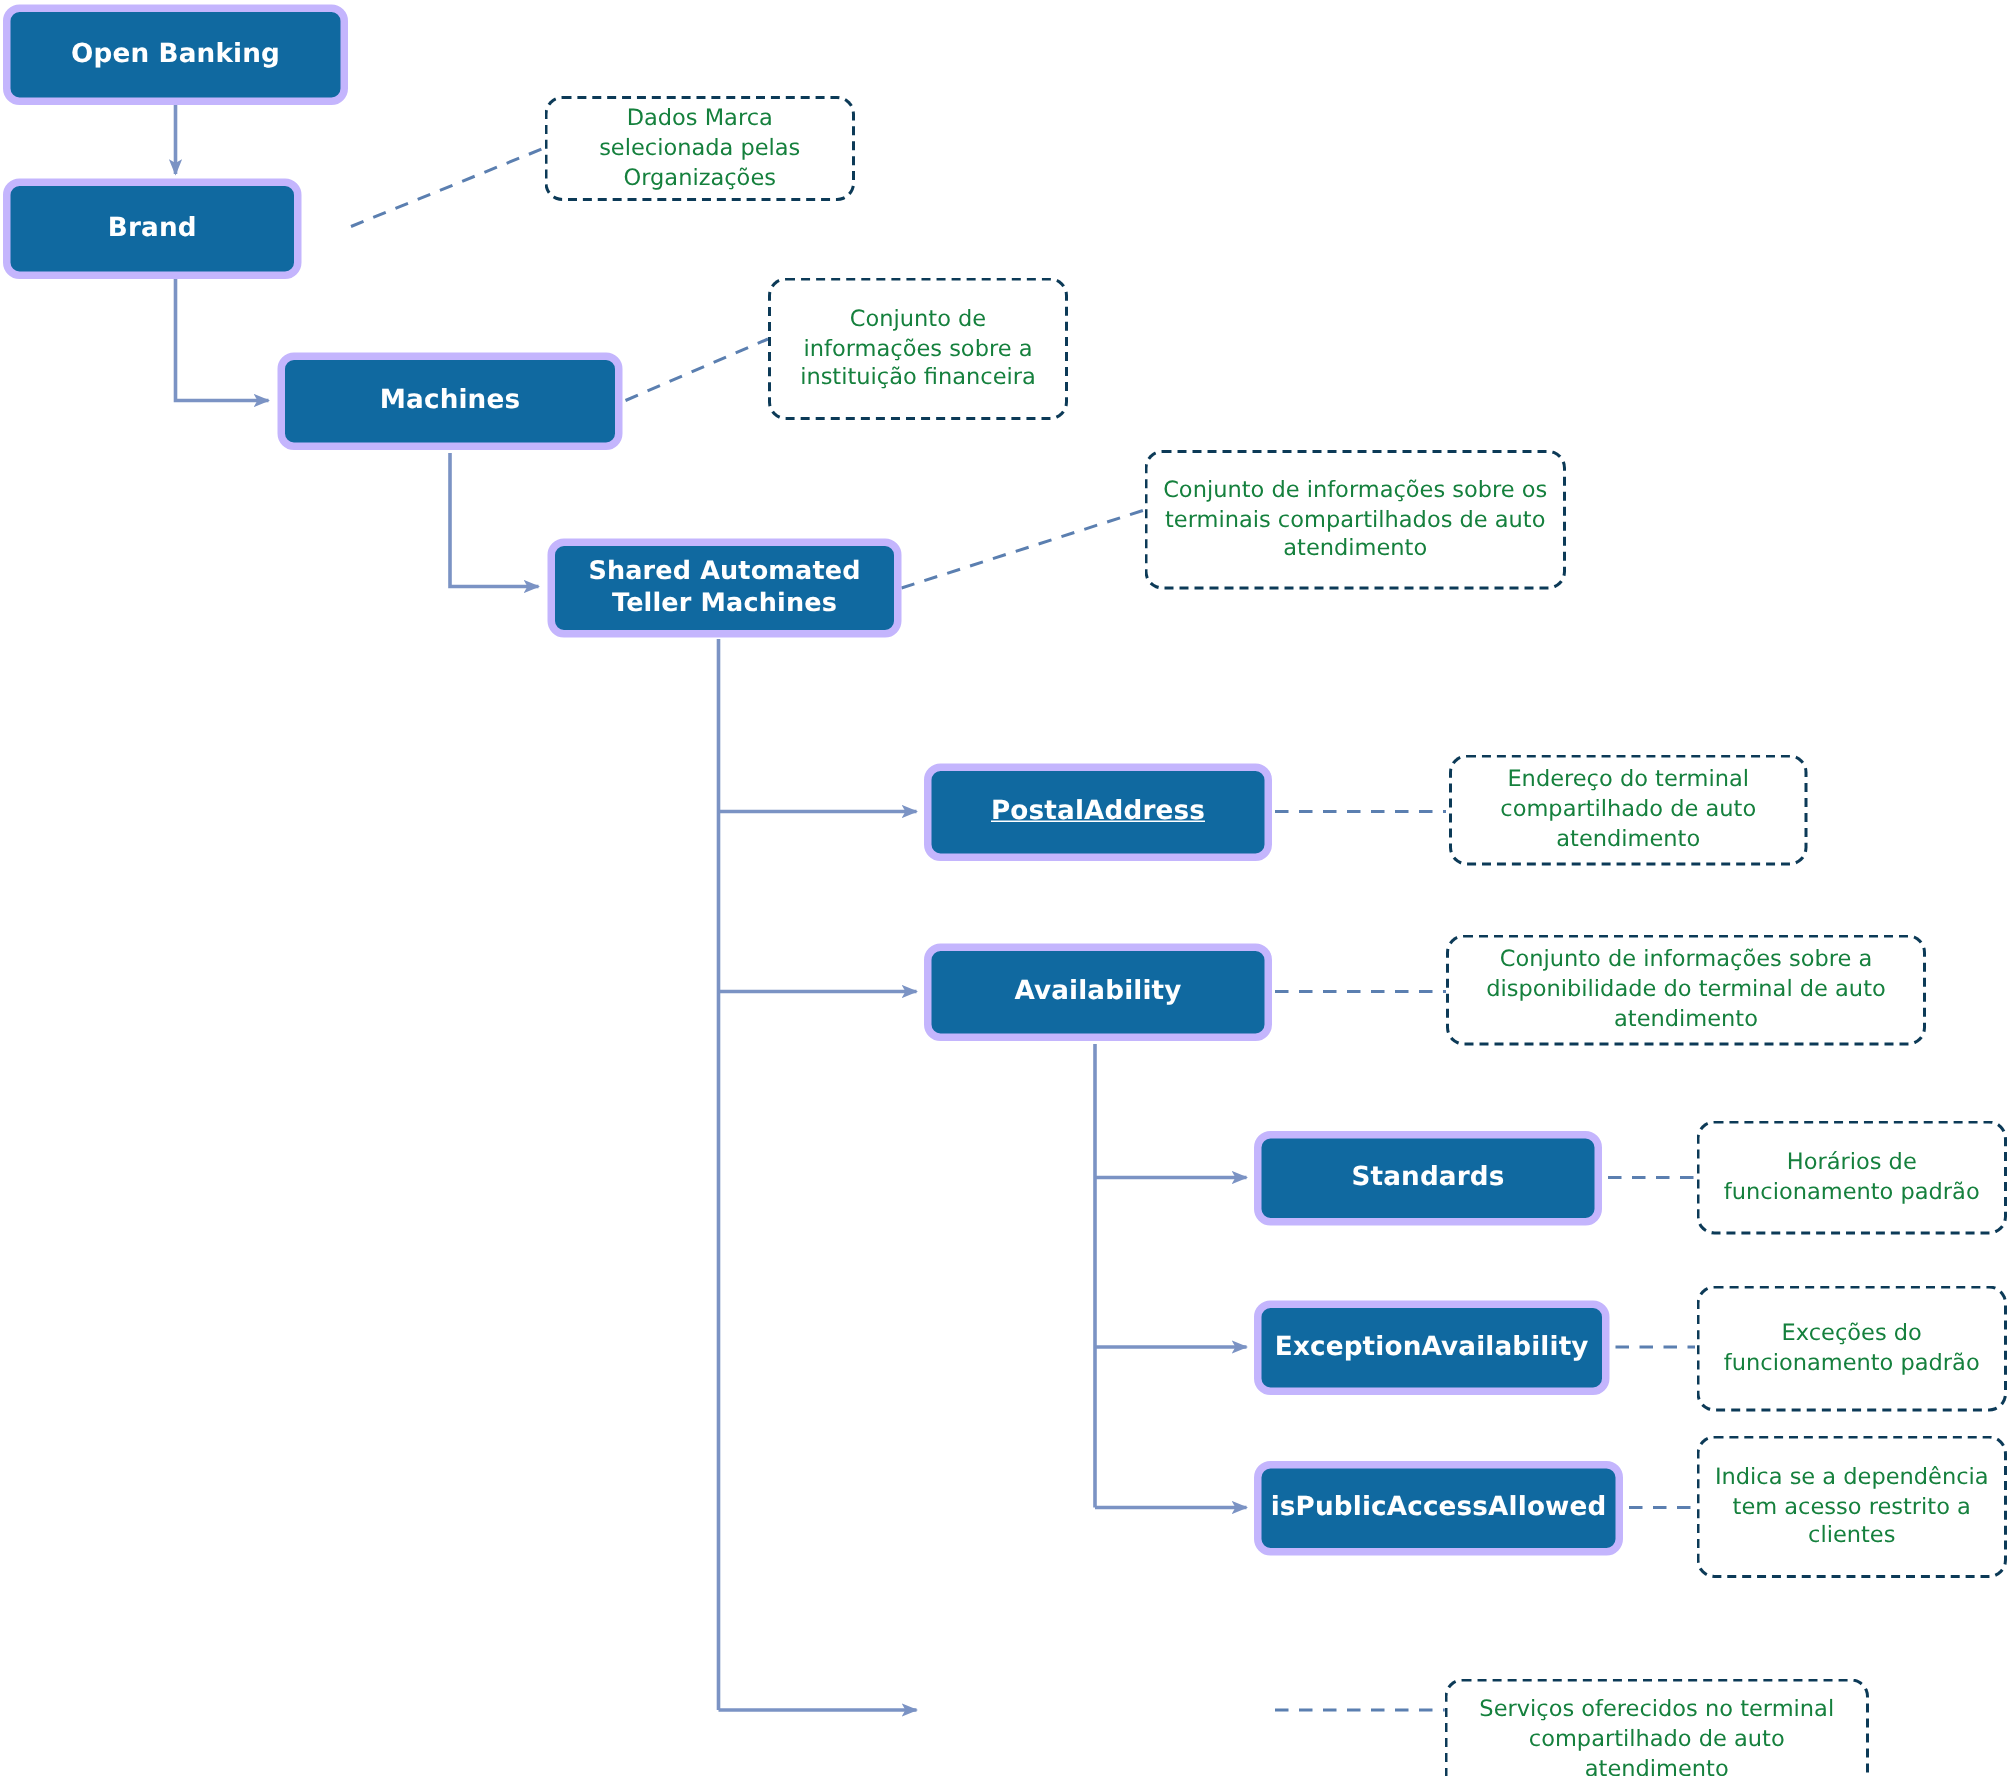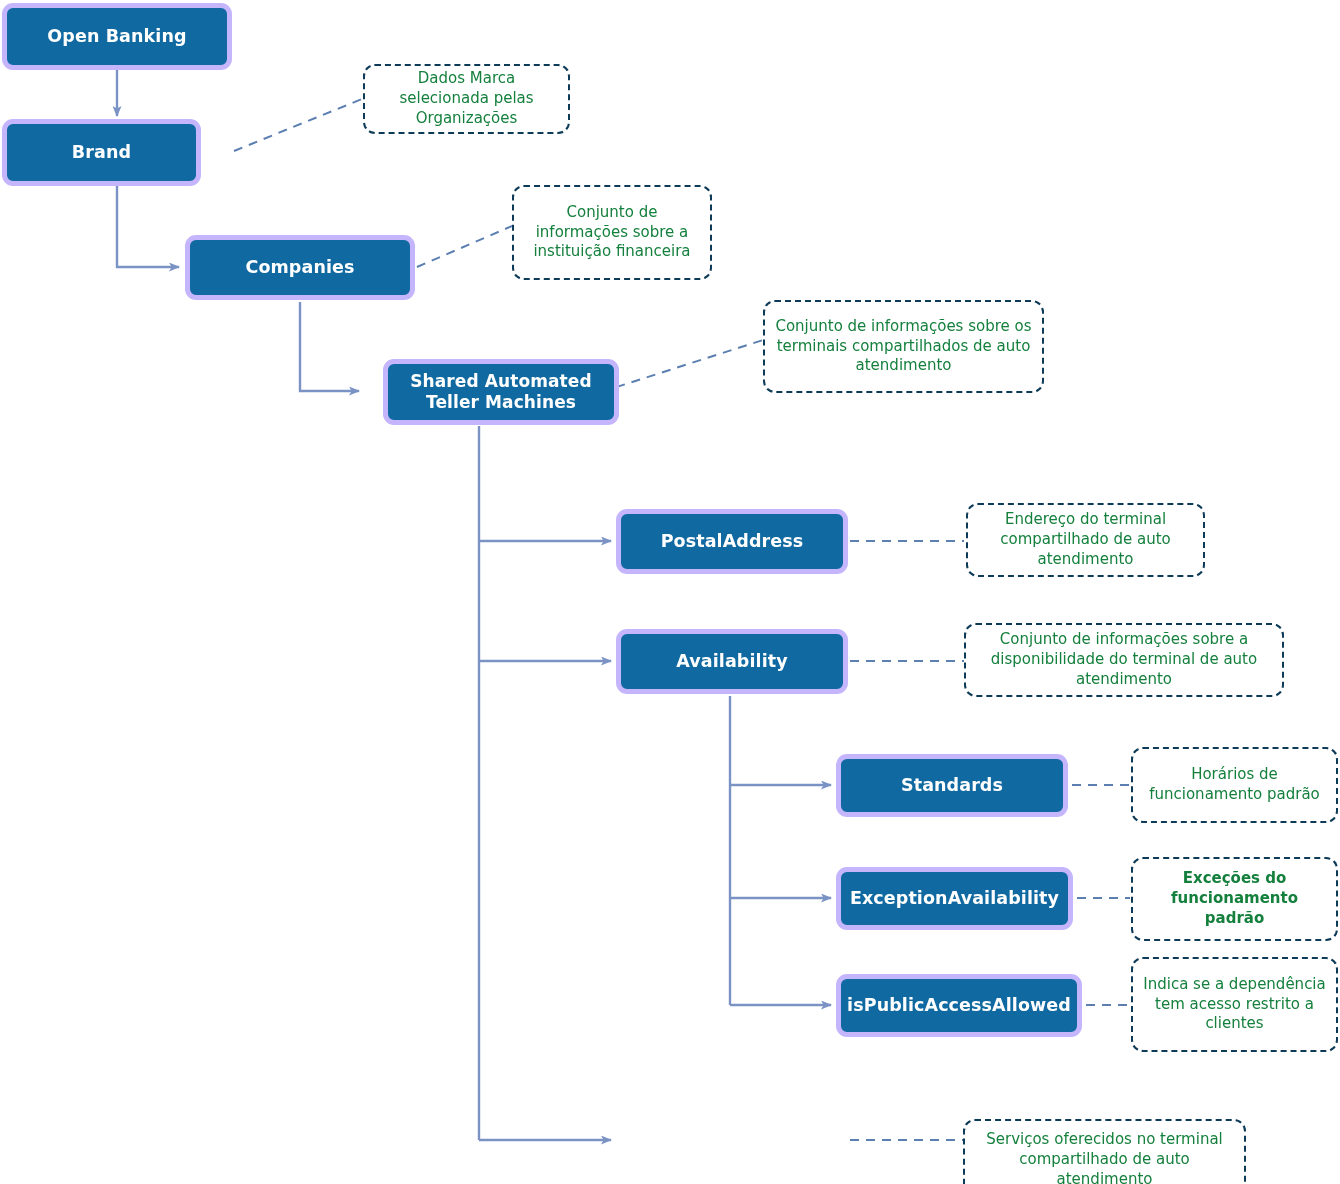--- a/index.html
+++ b/index.html
@@ -116,29 +116,29 @@
 
   <div class="node" style="left:2px; top:3px; width:230px; height:67px;">
     <span>Open Banking</span>
   </div>
 
   <div class="node" style="left:2px; top:119px; width:199px; height:67px;">
     <span>Brand</span>
   </div>
 
   <div class="node" style="left:185px; top:235px; width:230px; height:65px;">
-    <span>Companies</span>
+    <span>Machines</span>
   </div>
 
-  <div class="node two-line" style="left:365px; top:359px; width:236px; height:66px; white-space:pre-line;margin-left:18px;">
+  <div class="node two-line" style="left:365px; top:359px; width:236px; height:66px; white-space:pre-line;">
     <span style="white-space:pre-line;">Shared Automated
 Teller Machines</span>
   </div>
 
-  <div class="node" style="left:616px; top:509px; width:232px; height:65px;">
+  <div class="node" style="left:616px; top:509px; width:232px; height:65px;text-decoration:underline;">
     <span>PostalAddress</span>
   </div>
 
   <div class="node" style="left:616px; top:629px; width:232px; height:65px;">
     <span>Availability</span>
   </div>
 
   <div class="node" style="left:836px; top:754px; width:232px; height:63px;">
     <span>Standards</span>
   </div>
@@ -169,21 +169,21 @@
   </div>
 
   <div class="note" style="left:964px; top:623px; width:320px; height:74px;">
     <span>Conjunto de informações sobre a disponibilidade do terminal de auto atendimento</span>
   </div>
 
   <div class="note" style="left:1131px; top:747px; width:207px; height:76px;">
     <span>Horários de funcionamento padrão</span>
   </div>
 
-  <div class="note" style="left:1131px; top:857px; width:207px; height:84px;font-weight:bold;">
+  <div class="note" style="left:1131px; top:857px; width:207px; height:84px;">
     <span>Exceções do funcionamento padrão</span>
   </div>
 
   <div class="note" style="left:1131px; top:957px; width:207px; height:95px;">
     <span>Indica se a dependência tem acesso restrito a clientes</span>
   </div>
 
   <div class="note" style="left:963px; top:1119px; width:283px; height:82px;justify-content:flex-end;">
     <span>Serviços oferecidos no terminal compartilhado de auto atendimento</span>
   </div>

